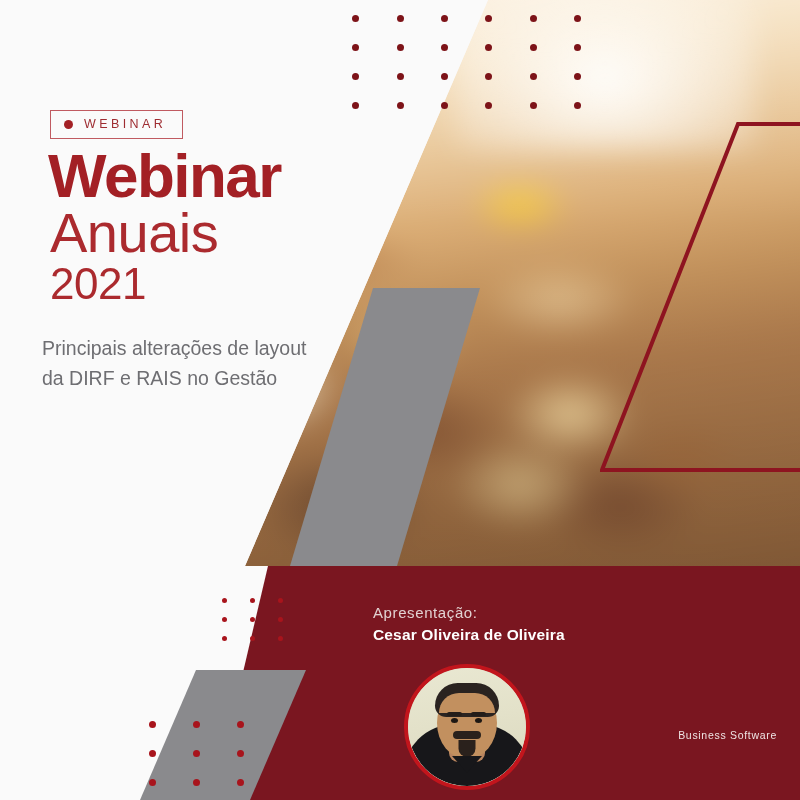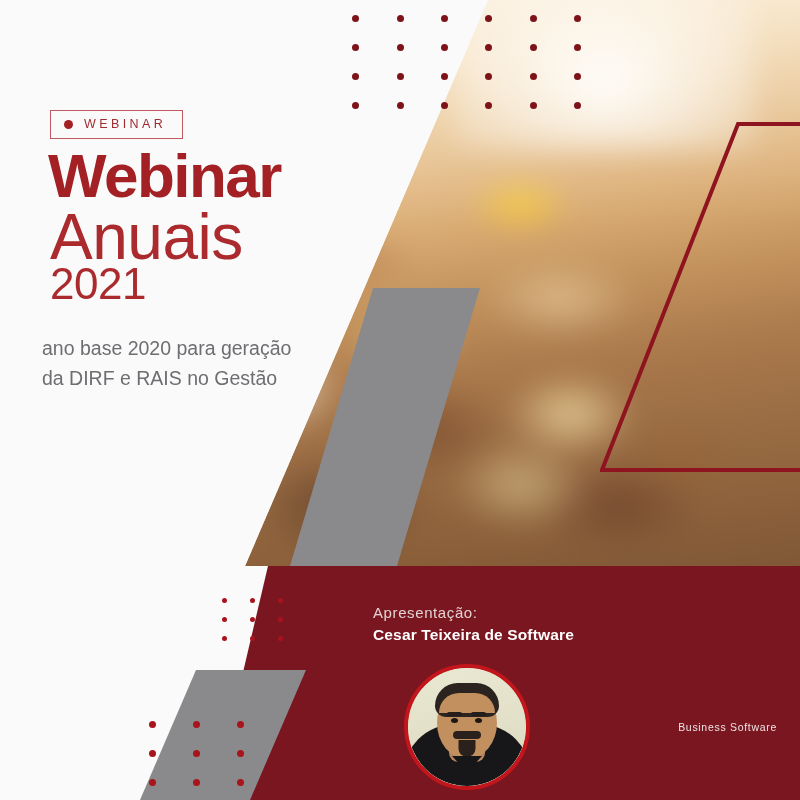--- a/index.html
+++ b/index.html
@@ -133,21 +133,21 @@
   
   .t-main{
     position:absolute;left:48px;top:145px;
     font-size:62px;line-height:1;
     font-weight:700;
     color:#a32025;
     letter-spacing:-1.5px;
   }
   .t-sub1{
     position:absolute;left:50px;top:205px;
-    font-size:64px;line-height:1;
+    font-size:56px;line-height:1;
     font-weight:400;
     color:#ab2a2e;
     letter-spacing:-0.5px;
   }
   .t-sub2{
     position:absolute;left:50px;top:262px;
     font-size:44px;line-height:1;
     font-weight:400;
     color:#ab2a2e;
     letter-spacing:-0.5px;
@@ -246,21 +246,21 @@
     text-align:right;
     width:160px;
   }
   .logo-main{
     font-size:31px;font-weight:700;color:#ffffff;
     letter-spacing:2.2px;line-height:1;
     display:block;
   }
   .logo-sub{
     font-size:10.5px;color:#efe4e4;letter-spacing:.7px;
-    line-height:1;display:block;margin-top:4px;
+    line-height:1;display:block;margin-top:12px;
     font-weight:400;
   }
 </style>
 </head>
 <body>
 
 <div id="poster">
 
   <div class="photo">
     <div class="photo-bg"></div>
@@ -337,26 +337,26 @@
   <div class="badge">
     <span class="badge-dot"></span>
     <span class="badge-text">WEBINAR</span>
   </div>
 
   <div class="t-main">Webinar</div>
   <div class="t-sub1">Anuais</div>
   <div class="t-sub2">2021</div>
 
   <div class="body-text">
-    <div>ano base 2020 para geração</div>
+    <div>Principais alterações de layout</div>
     <div>da DIRF e RAIS no Gestão</div>
   </div>
 
   <div class="pres-label">Apresentação:</div>
-  <div class="pres-name">Cesar Teixeira de Software</div>
+  <div class="pres-name">Cesar Oliveira de Oliveira</div>
 
   <div class="avatar">
     <div class="av-inner">
       <div class="av-shoulders"></div>
       <div class="av-neck"></div>
       <div class="av-head"></div>
       <div class="av-hair"></div>
       <div class="av-brow-l"></div>
       <div class="av-brow-r"></div>
       <div class="av-eye-l"></div>

